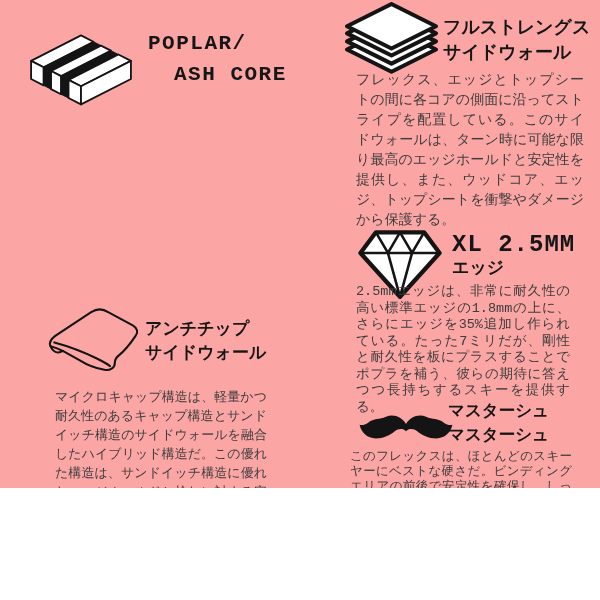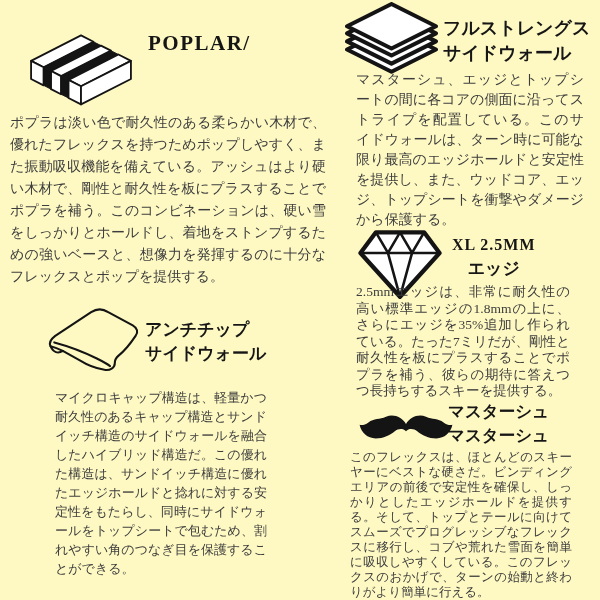--- a/index.html
+++ b/index.html
@@ -1,17 +1,17 @@
 <!DOCTYPE html>
 <html><head>
 <meta charset="utf-8">
 <style>
   html,body{margin:0;padding:0;background:#fff;}
-  .page{position:relative;width:600px;height:600px;background:#fef9c3;overflow:hidden;
-        font-family:Liberation Serif, serif;}
+  .page{position:relative;width:600px;height:488px;background:#fca5a5;overflow:hidden;
+        font-family:Liberation Mono, monospace;}
   .sec{position:absolute;}
   .icon{position:absolute;display:block;}
   .h{position:absolute;margin:0;color:#161616;font-weight:bold;}
   .h span{display:block;}
   .body{position:absolute;margin:0;color:#3d3d3d;text-align:justify;word-break:break-all;}
 
   
   #s1{left:10px;top:18px;width:318px;height:276px;}
   #s1 .icon{left:12px;top:2px;width:118px;}
   #s1 .h{left:138px;top:10px;font-size:21px;line-height:31px;letter-spacing:1.5px;}
@@ -27,22 +27,22 @@
   
   #s3{left:345px;top:0;width:250px;height:226px;}
   #s3 .icon{left:0;top:2px;width:95px;}
   #s3 .h{left:98px;top:16px;font-size:18px;line-height:25px;}
   #s3 .body{left:11px;top:70px;width:228px;font-size:14px;line-height:20px;}
 
   
   #s4{left:345px;top:226px;width:250px;height:172px;}
   #s4 .icon{left:12px;top:2px;width:86px;}
   #s4 .h{left:107px;top:6px;}
-  #s4 .h .l1{font-size:16px;line-height:26px;letter-spacing:1px;text-align:right;}
-  #s4 .h .l2{font-size:17px;line-height:22px;text-align:center;}
+  #s4 .h .l1{font-size:24px;line-height:26px;letter-spacing:1px;text-align:right;}
+  #s4 .h .l2{font-size:17px;line-height:22px;}
   #s4 .body{left:11px;top:58px;width:214px;font-size:13.5px;line-height:16.5px;}
 
   
   #s5{left:345px;top:398px;width:252px;height:202px;}
   #s5 .icon{left:13px;top:14px;width:96px;}
   #s5 .h{left:103px;top:2px;font-size:16.5px;line-height:24px;}
   #s5 .body{left:5px;top:52px;width:222px;font-size:12.5px;line-height:15px;}
 
   .stroke{fill:#ffffff;stroke:#141414;stroke-width:2;stroke-linejoin:round;}
   .fillb{fill:#141414;stroke:#141414;stroke-width:1;stroke-linejoin:round;}
@@ -65,22 +65,22 @@
       <polygon class="stroke" points="10,45 23.75,52 23.75,72 10,65"></polygon>
       <polygon class="fillb" points="23.75,52 32,56.2 32,76.2 23.75,72"></polygon>
       <polygon class="stroke" points="32,56.2 43,61.8 43,81.8 32,76.2"></polygon>
       <polygon class="fillb" points="43,61.8 51.25,66 51.25,86 43,81.8"></polygon>
       <polygon class="stroke" points="51.25,66 65,73 65,93 51.25,86"></polygon>
 
       <polygon class="stroke" points="65,73 120,45 120,65 65,93"></polygon>
     </svg>
     <h2 class="h">
       <span class="l1">POPLAR/</span>
+      <span class="l2">ASH CORE</span>
     </h2>
-    <p class="body">ポプラは淡い色で耐久性のある柔らかい木材で、優れたフレックスを持つためポップしやすく、また振動吸収機能を備えている。アッシュはより硬い木材で、剛性と耐久性を板にプラスすることでポプラを補う。このコンビネーションは、硬い雪をしっかりとホールドし、着地をストンプするための強いベースと、想像力を発揮するのに十分なフレックスとポップを提供する。</p>
   </section>
 
   <section class="sec" id="s2">
     <svg class="icon" viewBox="0 0 110 88" aria-hidden="true">
       <path class="line" d="M 9 51 C 7 47 10 43 14 40 L 52 15 C 58 11 64 11 70 15 L 96 29 C 101 32 102 36 99 40 C 93 49 87 56 81 61 C 78 63.5 77 66 77 69 C 77 74 72 77 66 76 C 57 74.5 48 71 40 66 L 22 56 C 17 59 12 58 9 51 Z"></path>
       <path class="line" d="M 13 47 C 28 51 44 57 58 64 C 63 66.5 68 69 72 72"></path>
       <path class="line" d="M 9 51 C 13 52 17 53.5 22 56"></path>
     </svg>
     <h2 class="h">
       <span class="l1">アンチチップ</span>
@@ -95,21 +95,21 @@
         <polygon points="46,25 90,47 46,69 2,47"></polygon>
         <polygon points="46,17 90,39 46,61 2,39"></polygon>
         <polygon points="46,9 90,31 46,53 2,31"></polygon>
         <polygon points="46,2 90,24 46,46 2,24"></polygon>
       </g>
     </svg>
     <h2 class="h">
       <span class="l1">フルストレングス</span>
       <span class="l2">サイドウォール</span>
     </h2>
-    <p class="body">マスターシュ、エッジとトップシートの間に各コアの側面に沿ってストライプを配置している。このサイドウォールは、ターン時に可能な限り最高のエッジホールドと安定性を提供し、また、ウッドコア、エッジ、トップシートを衝撃やダメージから保護する。</p>
+    <p class="body">フレックス、エッジとトップシートの間に各コアの側面に沿ってストライプを配置している。このサイドウォールは、ターン時に可能な限り最高のエッジホールドと安定性を提供し、また、ウッドコア、エッジ、トップシートを衝撃やダメージから保護する。</p>
   </section>
 
   <section class="sec" id="s4">
     <svg class="icon" viewBox="0 0 100 84" aria-hidden="true">
       <polygon points="22,5 78,5 96,29 50,80 4,29" fill="#ffffff" stroke="#141414" stroke-width="5" stroke-linejoin="round"></polygon>
       <g fill="none" stroke="#141414" stroke-width="3" stroke-linejoin="round">
         <path d="M 4 29 L 96 29"></path>
         <path d="M 22 5 L 36 29 L 50 5 L 64 29 L 78 5"></path>
         <path d="M 36 29 L 50 80 M 64 29 L 50 80"></path>
       </g>

